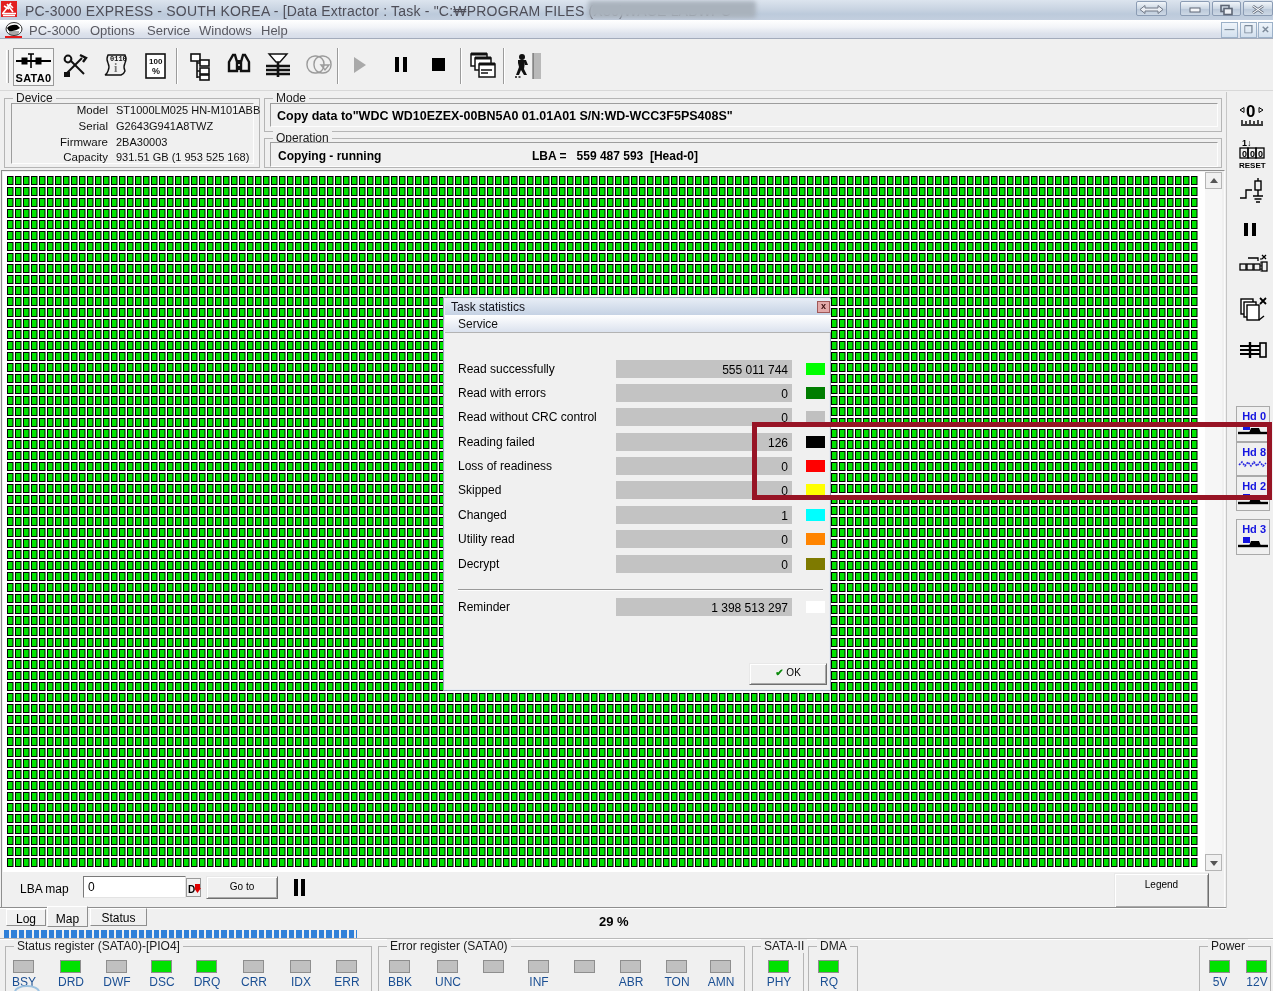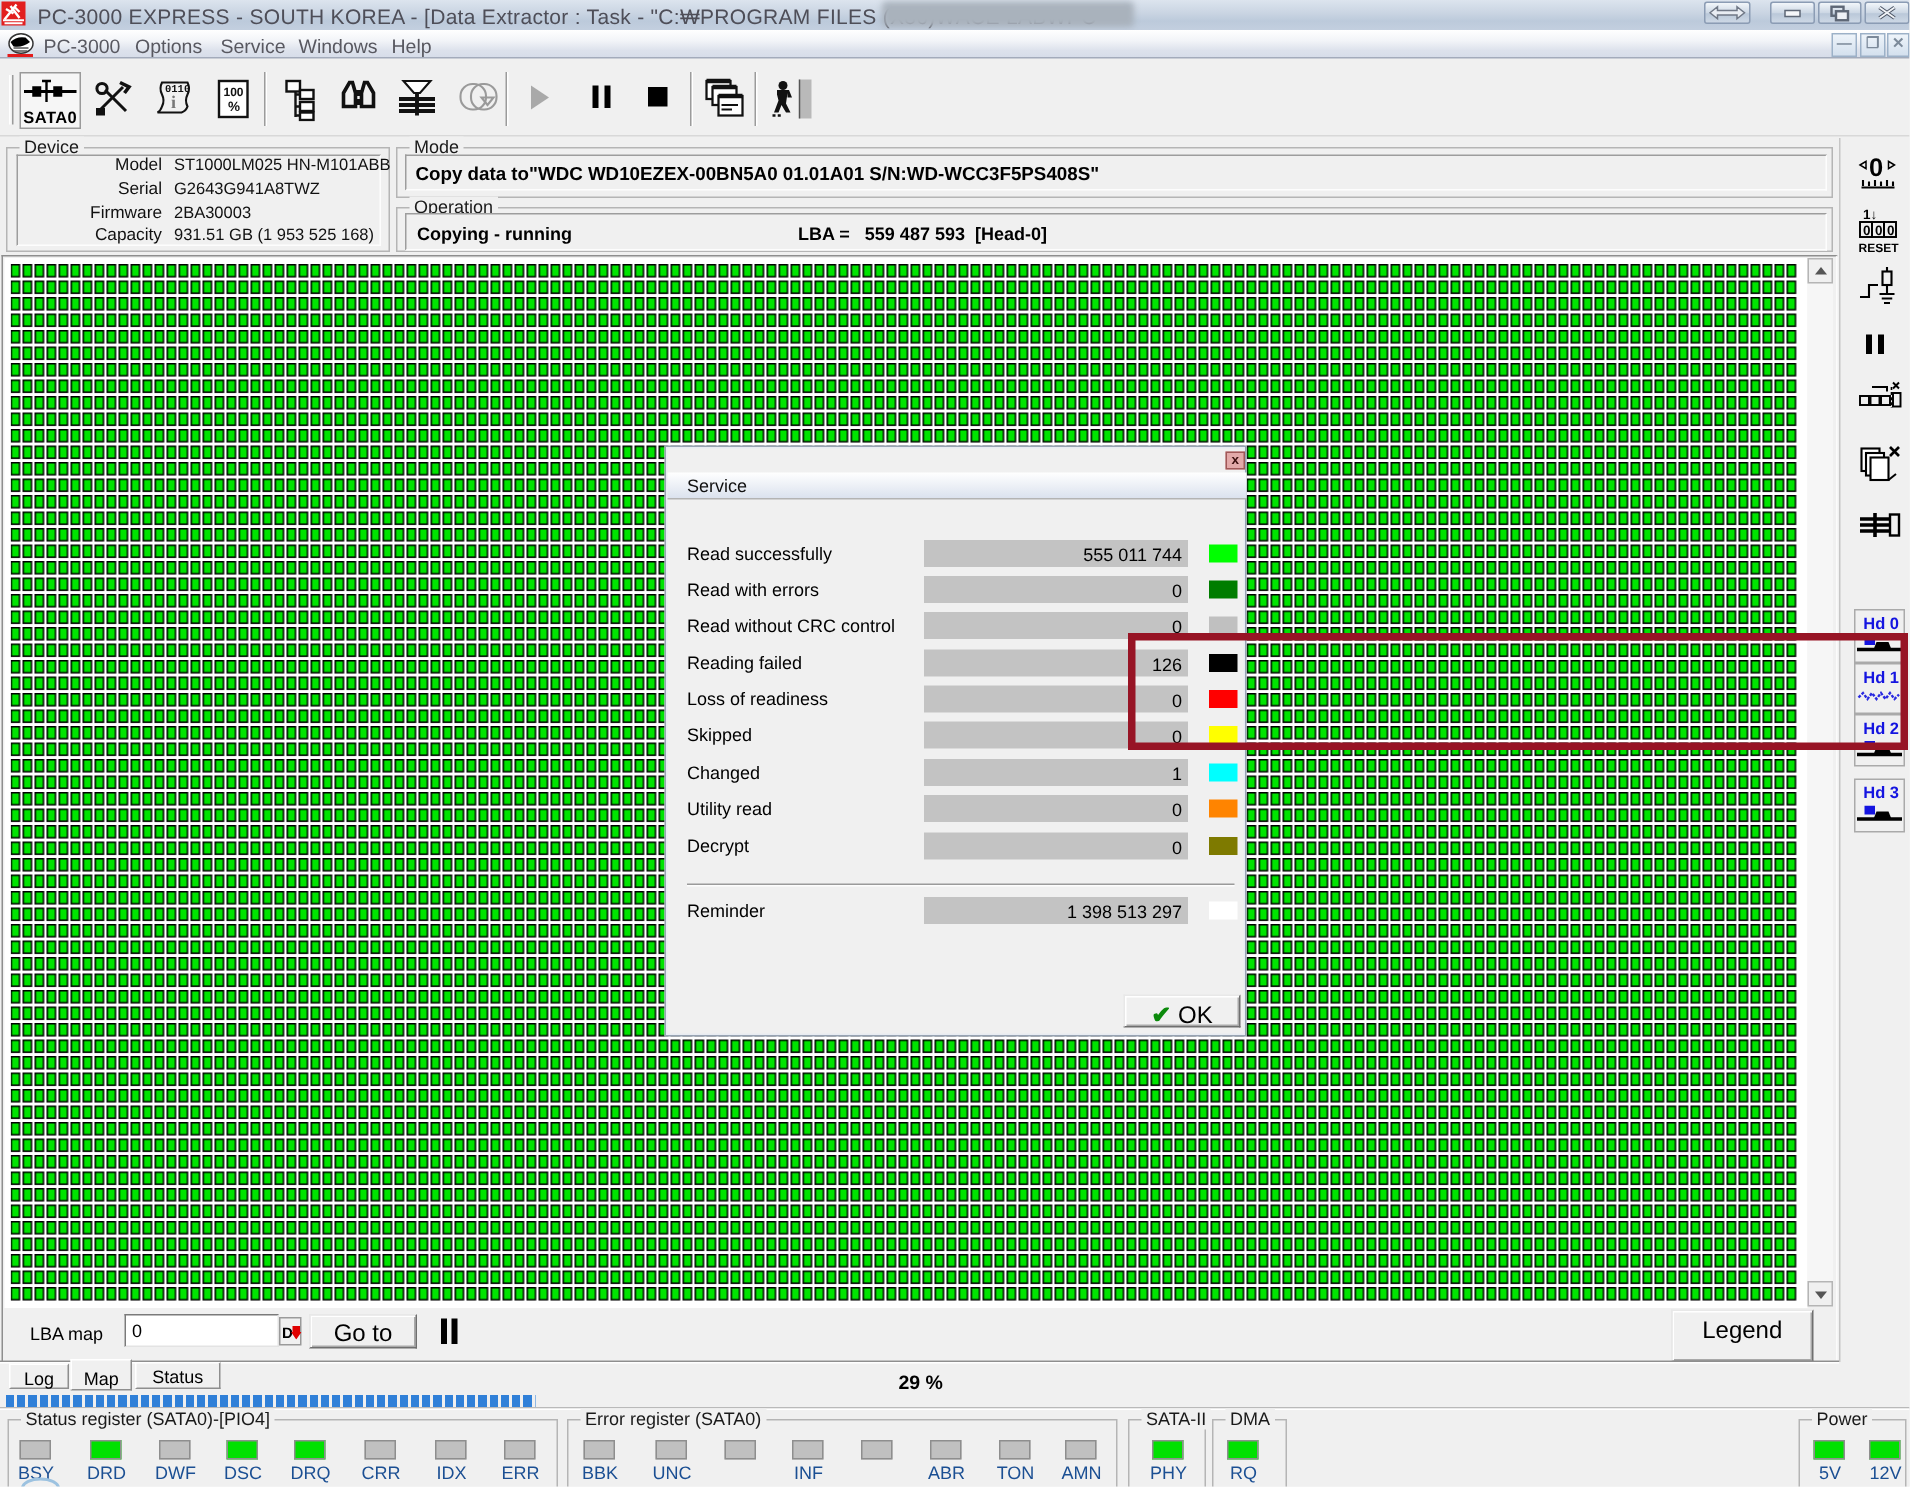--- a/index.html
+++ b/index.html
@@ -41,21 +41,21 @@
 #mappanel { left:1px; top:170px; width:1224px; height:738px;
   border:1px solid; border-color:#8e8e8e #fbfbfb #fbfbfb #8e8e8e; background:#f0f0f0; }
 #gridwhite { left:1px; top:1px; width:1202px; height:700px; background:#ffffff; }
 #scrollbar { left:1203px; top:1px; width:17px; height:699px; background:#f6f6f6; }
 .sbbtn { position:absolute; left:0; width:17px; height:17px; background:#f0f0f0; border:1px solid #b5b5b5; }
 .sbarrow { width:0; height:0; position:absolute; left:4px; border-left:4px solid transparent; border-right:4px solid transparent; }
 
 
 #lbainput { left:83px; top:876px; width:103px; height:22px; background:#fff; border:1px solid; border-color:#7a7a7a #e3e3e3 #e3e3e3 #7a7a7a; font-size:12px; padding:3px 0 0 4px;}
 #dbtn { left:186px; top:878px; width:15px; height:19px; border:1px solid #9a9a9a; background:#f0f0f0; font-size:10px; text-align:center; line-height:16px;}
-.btn97 { position:absolute; border:1px solid; border-color:#e8e8e8 #6f6f6f #6f6f6f #e8e8e8; box-shadow:inset 1px 1px 0 #fff, inset -1px -1px 0 #a9a9a9; background:#f0f0f0; text-align:center; font-size:16px; }
+.btn97 { position:absolute; border:1px solid; border-color:#e8e8e8 #6f6f6f #6f6f6f #e8e8e8; box-shadow:inset 1px 1px 0 #fff, inset -1px -1px 0 #a9a9a9; background:#f0f0f0; text-align:center; font-size:10px; }
 
 
 #tabline { left:0px; top:907px; width:1226px; height:2px; border-top:1px solid #8e8e8e; border-bottom:1px solid #ffffff; }
 .tab { position:absolute; background:#f0f0f0; border:1px solid #8e8e8e; border-top-color:#fff; border-left-color:#fff; font-size:12px; text-align:center; padding-top:2px;}
 
 
 #progress { left:4px; top:930px; height:8px; width:353px;
   background:repeating-linear-gradient(90deg, #3080d8 0px, #3080d8 5.5px, #f0f0f0 5.5px, #f0f0f0 7.5px); }
 
 
@@ -373,20 +373,21 @@
 <div class="blab" style="left:759px;">PHY</div>
 <div class="led on" style="left:818px;"></div>
 <div class="blab" style="left:809px;">RQ</div>
 <div class="led on" style="left:1209px;"></div>
 <div class="blab" style="left:1200px;">5V</div>
 <div class="led on" style="left:1246px;"></div>
 <div class="blab" style="left:1237px;">12V</div>
 <div class="abs" style="left:14px; top:985px; width:26px; height:14px; border:2px solid #9cc2e0; border-radius:50%;"></div>
 
 <div class="abs" id="dialog">
+  <div class="abs" id="dlgtitle">Task statistics</div>
   <div class="abs" id="dlgclose">x</div>
   <div class="abs" id="dlgmenu">Service</div>
   <div class="drow-label" style="top:64px;">Read successfully</div>
   <div class="dbar" style="top:62px;">555 011 744</div>
   <div class="dswatch" style="top:65px; background:#00ff00;"></div>
   <div class="drow-label" style="top:88px;">Read with errors</div>
   <div class="dbar" style="top:86px;">0</div>
   <div class="dswatch" style="top:89px; background:#007d00;"></div>
   <div class="drow-label" style="top:112px;">Read without CRC control</div>
   <div class="dbar" style="top:110px;">0</div>
@@ -483,21 +484,21 @@
       </svg></div>
   <div class="hdbtn" style="top:314px; height:36px;">
       <div class="hdlab">Hd 0</div>
   <svg width="32" height="14" style="position:absolute; left:0; top:17px;">
         <rect x="6" y="0" width="7" height="6" fill="#1414e0"></rect>
         <path d="M1 9 L31 9" stroke="#000" stroke-width="2.4"></path>
         <path d="M14 4 L22 4 L24 9 L12 9 Z" fill="#000"></path>
       </svg>
     </div>
   <div class="hdbtn" style="top:350px; height:34px;">
-      <div class="hdlab">Hd 1</div>
+      <div class="hdlab">Hd 8</div>
   <svg width="32" height="14" style="position:absolute; left:0; top:16px;">
         <path d="M2 6 L5 3 L8 7 L11 3 L14 7 L17 3 L20 7 L23 3 L26 7 L29 4" fill="none" stroke="#2a2ae0" stroke-width="1.6" stroke-dasharray="2 1"></path>
       </svg>
     </div>
   <div class="hdbtn" style="top:384px; height:35px;">
       <div class="hdlab">Hd 2</div>
   <svg width="32" height="14" style="position:absolute; left:0; top:17px;">
         <rect x="6" y="0" width="7" height="6" fill="#1414e0"></rect>
         <path d="M1 9 L31 9" stroke="#000" stroke-width="2.4"></path>
         <path d="M14 4 L22 4 L24 9 L12 9 Z" fill="#000"></path>

